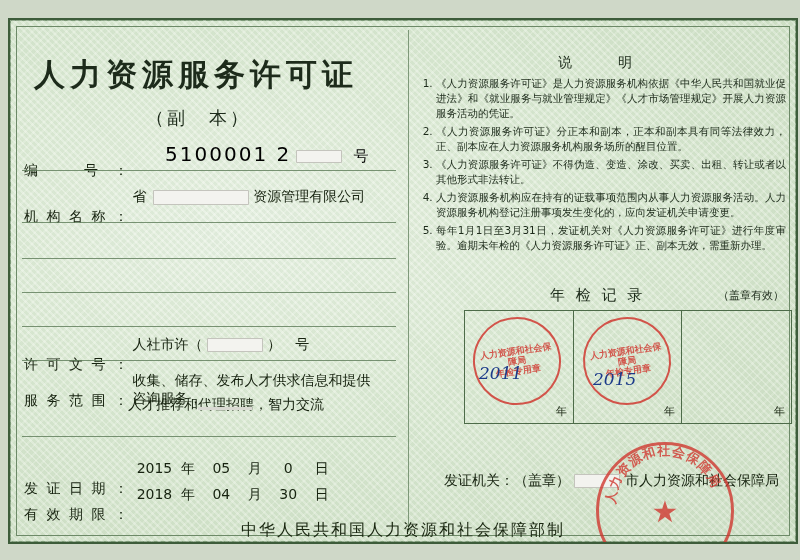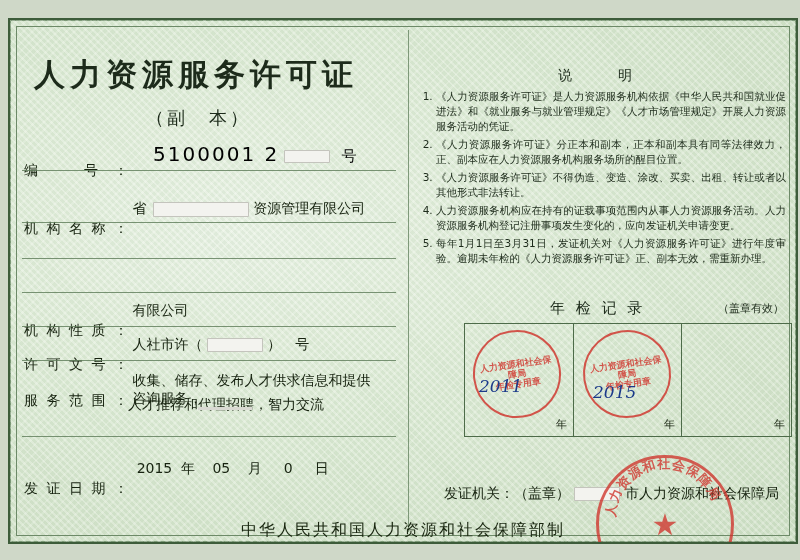--- a/index.html
+++ b/index.html
@@ -56,33 +56,33 @@
   }
   .redact{
     display:inline-block;height:13px;vertical-align:middle;
     background:#f3f3ef;border-radius:1px;
     box-shadow:0 0 0 1px rgba(150,150,140,.5) inset;
   }
   .strike{
     display:inline-block;height:3px;background:#d9d9d2;vertical-align:middle;
   }
   #no-row{position:absolute;left:14px;top:122px;}
-  #no-val{font-size:20px;letter-spacing:2px;margin-left:20px;}
+  #no-val{font-size:20px;letter-spacing:2px;margin-left:32px;}
   #no-unit{font-size:15px;margin-left:6px;}
 
   
   .date-row{position:absolute;left:14px;font-size:14px;color:#16220f;}
   .date-num{display:inline-block;width:44px;text-align:center;}
   #footer-line{
     position:absolute;left:0;top:500px;width:786px;text-align:center;
     font-size:16px;letter-spacing:2px;color:#18250f;
   }
 
   
-  #right{position:absolute;left:398px;top:17px;width:388px;height:100%;}
+  #right{position:absolute;left:398px;top:4px;width:388px;height:100%;}
   #notes-title{
     position:absolute;left:150px;top:30px;font-size:14px;letter-spacing:6px;color:#1d2b1b;
   }
   #notes{
     position:absolute;left:12px;top:52px;width:366px;
     font-size:10.5px;line-height:15px;color:#1d2b1b;text-align:justify;
   }
   #notes li{margin-bottom:3px;}
   ol{margin:0;padding-left:16px;}
 
@@ -146,36 +146,32 @@
 
     <div id="no-row">
       <span class="lbl">编　号：</span>
       <span id="no-val">5100001 2</span>
       <span class="redact" style="width:46px"></span>
       <span id="no-unit">号</span>
     </div>
 
     <div class="rule" style="top:150px"></div>
 
-    <div class="row" style="top:180px">
+    <div class="row" style="top:168px">
       <span class="lbl">机构名称：</span>
       <span class="val" style="position:relative">省</span>
       <span class="redact" style="width:96px;margin-left:2px;height:15px"></span>
       <span class="val">资源管理有限公司</span>
     </div>
     <div class="rule" style="top:202px"></div>
 
     <div class="rule" style="top:238px"></div>
 
     <div class="rule" style="top:272px"></div>
 
-    <div class="row" style="top:282px">
-      <span class="lbl">机构性质：</span>
-      <span class="val">有限公司</span>
-    </div>
     <div class="rule" style="top:306px"></div>
 
     <div class="row" style="top:316px">
       <span class="lbl">许可文号：</span>
       <span class="val">人社市许（</span>
       <span class="redact" style="width:56px;height:14px"></span>
       <span class="val">）　号</span>
     </div>
     <div class="rule" style="top:340px"></div>
 
@@ -192,20 +188,29 @@
     <div class="date-row" style="top:440px">
       <span class="lbl">发证日期：</span>
       <span class="date-num">2015</span>
       <span>年</span>
       <span class="date-num">05</span>
       <span>月</span>
       <span class="date-num">0</span>
       <span>日</span>
     </div>
 
+    <div class="date-row" style="top:466px">
+      <span class="lbl">有效期限：</span>
+      <span class="date-num">2018</span>
+      <span>年</span>
+      <span class="date-num">04</span>
+      <span>月</span>
+      <span class="date-num">30</span>
+      <span>日</span>
+    </div>
   </div>
 
   <div id="right">
     <div id="notes-title" class="zh">说　　明</div>
     <div id="notes">
       <ol>
         <li>《人力资源服务许可证》是人力资源服务机构依据《中华人民共和国就业促进法》和《就业服务与就业管理规定》《人才市场管理规定》开展人力资源服务活动的凭证。</li>
         <li>《人力资源服务许可证》分正本和副本，正本和副本具有同等法律效力，正、副本应在人力资源服务机构服务场所的醒目位置。</li>
         <li>《人力资源服务许可证》不得伪造、变造、涂改、买卖、出租、转让或者以其他形式非法转让。</li>
         <li>人力资源服务机构应在持有的证载事项范围内从事人力资源服务活动。人力资源服务机构登记注册事项发生变化的，应向发证机关申请变更。</li>

